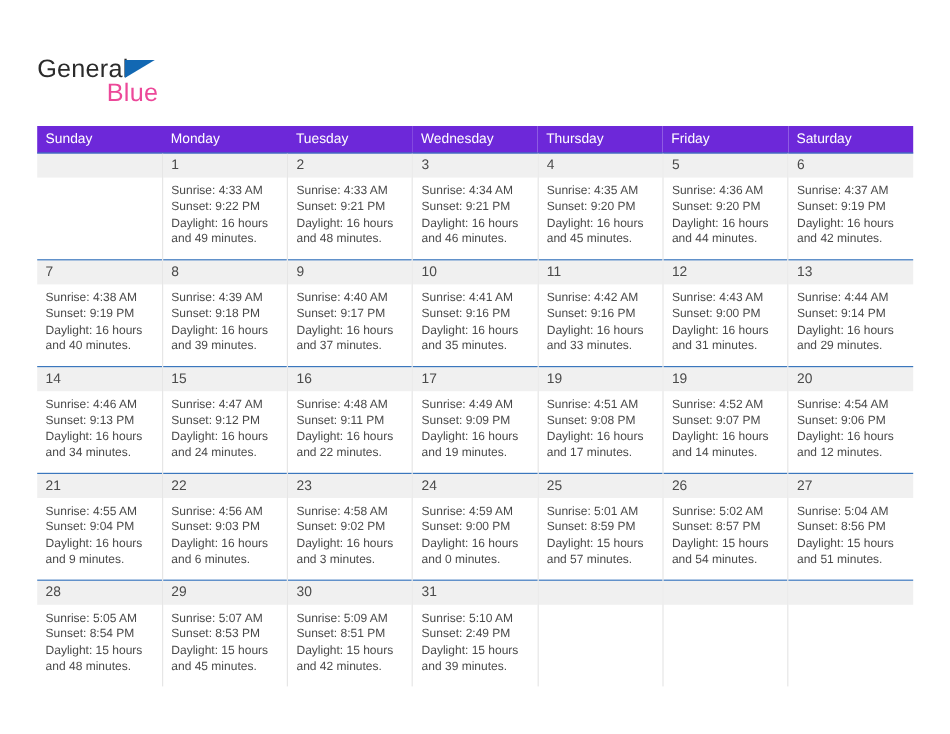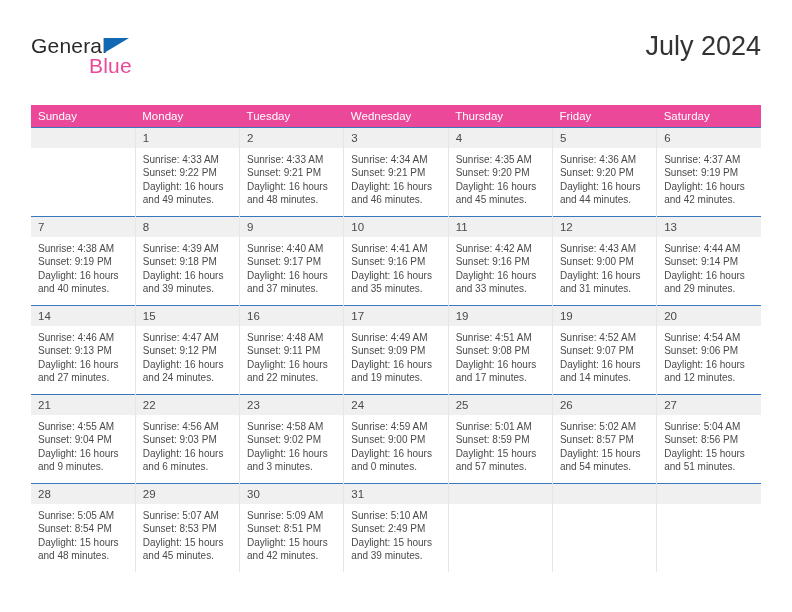--- a/index.html
+++ b/index.html
@@ -25,21 +25,21 @@
   .header {
     position: absolute;
     left: 31px;
     top: 30px;
     width: 730px;
     height: 68px;
   }
   .logo {
     position: absolute;
     left: 0;
-    top: 4px;
+    top: 16px;
     width: 180px;
     height: 52px;
   }
   .logo-general {
     position: absolute;
     left: 0;
     top: 0;
     font-size: 21px;
     letter-spacing: 0.2px;
     color: #2b2b2b;
@@ -86,21 +86,21 @@
   
   .calendar {
     position: absolute;
     left: 31px;
     top: 105px;
     width: 730px;
     border-collapse: collapse;
     table-layout: fixed;
   }
   .calendar th {
-    background: #ec4899;
+    background: #6d28d9;
     color: #ffffff;
     font-size: 11.5px;
     font-weight: normal;
     text-align: left;
     padding: 5px 0 5px 7px;
     height: 11px;
     border: none;
   }
   .calendar td {
     vertical-align: top;
@@ -142,21 +142,20 @@
 
 <div class="page">
 
   <div class="header">
     <div class="logo">
       <span class="logo-general">General</span>
       <span class="logo-tri"></span>
       <span class="logo-blue">Blue</span>
     </div>
     <div class="title-wrap">
-      <h1 class="cal-title">July 2024</h1>
     </div>
   </div>
 
   <table class="calendar">
     <thead>
       <tr>
         <th>Sunday</th>
         <th>Monday</th>
         <th>Tuesday</th>
         <th>Wednesday</th>
@@ -328,21 +327,21 @@
       </tr>
 
       <tr>
         <td>
             <div class="cell-inner">
               <div class="daynum">14</div>
               <div class="details">
                 <div>Sunrise: 4:46 AM</div>
                 <div>Sunset: 9:13 PM</div>
                 <div>Daylight: 16 hours</div>
-                <div>and 27 minutes.</div>
+                <div>and 34 minutes.</div>
               </div>
             </div>
           </td>
         <td>
             <div class="cell-inner">
               <div class="daynum">15</div>
               <div class="details">
                 <div>Sunrise: 4:47 AM</div>
                 <div>Sunset: 9:12 PM</div>
                 <div>Daylight: 16 hours</div>

